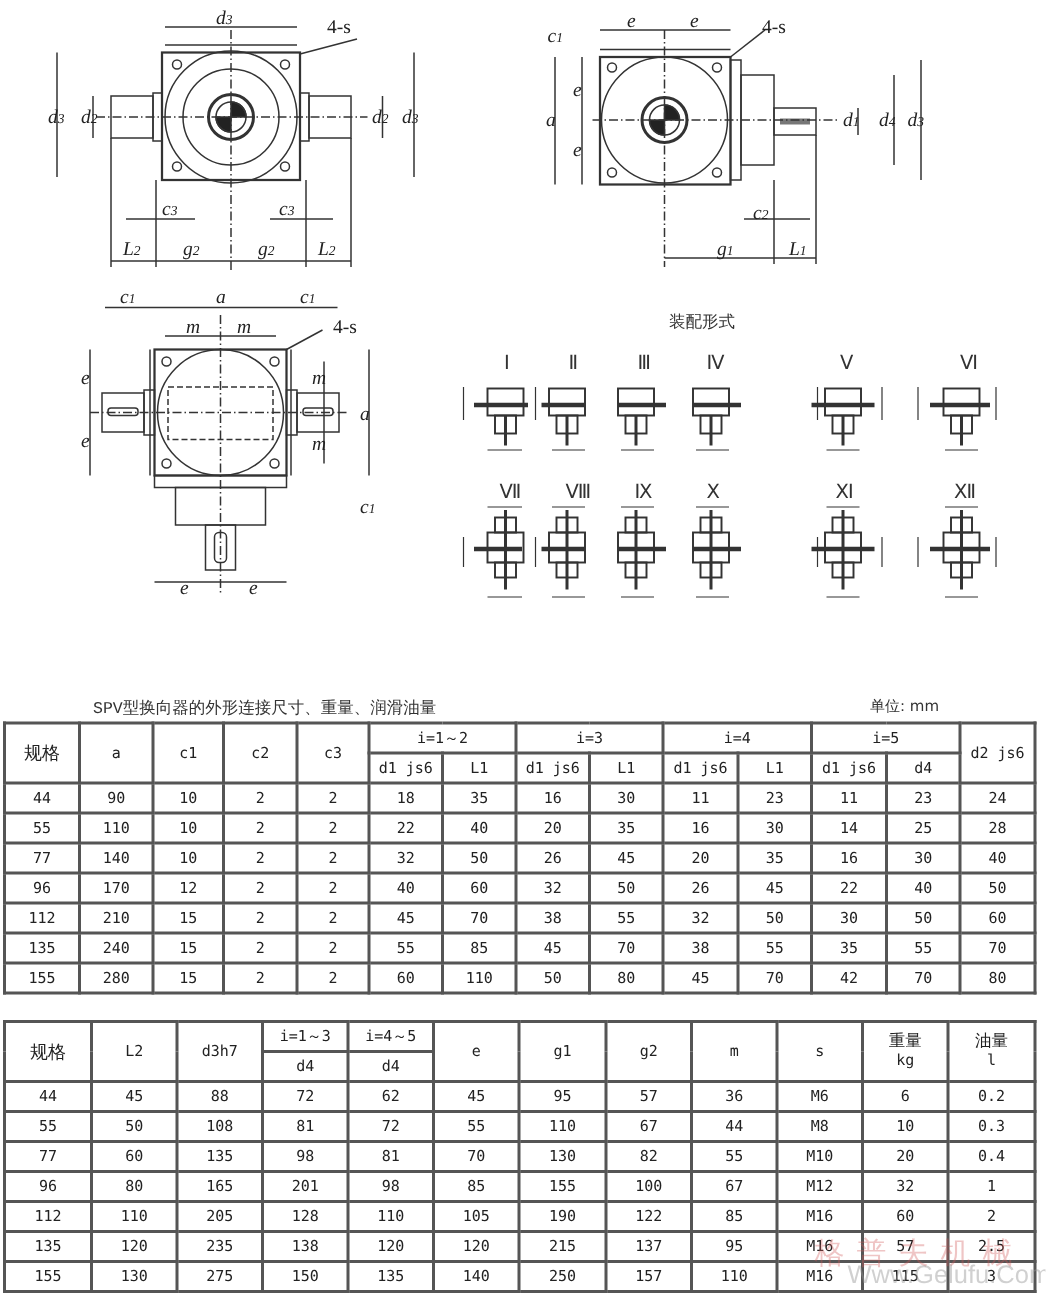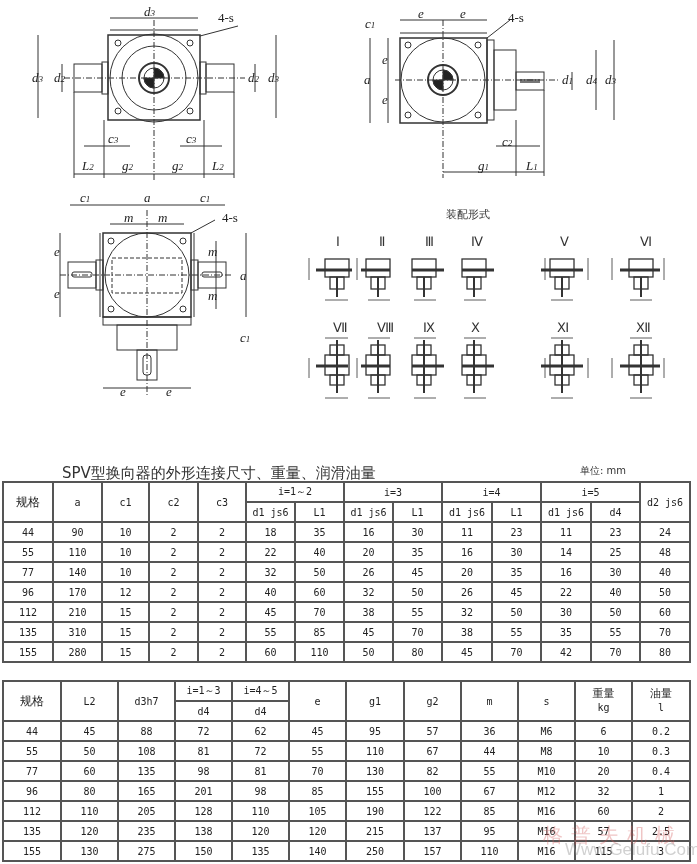--- a/index.html
+++ b/index.html
@@ -5,21 +5,21 @@
   html, body { margin:0; padding:0; background:#ffffff; }
   body { width:697px; height:864px; position:relative; overflow:hidden;
          font-family:"DejaVu Sans", sans-serif; color:#222; }
   .drawing { position:absolute; left:0; top:0; width:579px; height:440px; }
   .drawing svg { width:697px; height:440px; display:block; }
   .lbl { font-family:"Liberation Serif", serif; font-style:italic; font-size:13px; fill:#222; }
   .sub { font-size:9px; }
   .roman { font-family:"Liberation Serif", serif; font-size:13px; fill:#333; }
   .cap { font-family:"DejaVu Sans", sans-serif; font-size:11px; fill:#333; }
 
-  .t-title { position:absolute; left:62px; top:464px; font-size:15px; color:#333; }
+  .t-title { position:absolute; left:62px; top:464px; font-size:11px; color:#333;font-family:Liberation Mono, monospace; }
   .t-unit { position:absolute; left:580px; top:464px; font-size:10px; color:#333; }
 
   table { position:absolute; border-collapse:collapse; table-layout:fixed;
           font-family:"DejaVu Sans Mono", monospace; font-size:10px; color:#222;border-radius:18px; }
   td { border:2px solid #555; text-align:center; padding:0; height:18px; background:#fff; }
   td.h { font-size:10px;margin-top:23px; }
   td.cn { font-family:"DejaVu Sans", sans-serif; font-size:12px; }
   td.cn2 { font-family:"DejaVu Sans", sans-serif; font-size:11px; line-height:14px; }
   #table1 { left:2px; top:481px; width:687px; }
   #table2 { left:2px; top:680px; width:687px; }
@@ -347,21 +347,21 @@
         <td>2</td>
         <td>2</td>
         <td>22</td>
         <td>40</td>
         <td>20</td>
         <td>35</td>
         <td>16</td>
         <td>30</td>
         <td>14</td>
         <td>25</td>
-        <td>48</td>
+        <td>28</td>
       </tr>
       <tr>
         <td>77</td>
         <td>140</td>
         <td>10</td>
         <td>2</td>
         <td>2</td>
         <td>32</td>
         <td>50</td>
         <td>26</td>
@@ -399,21 +399,21 @@
         <td>38</td>
         <td>55</td>
         <td>32</td>
         <td>50</td>
         <td>30</td>
         <td>50</td>
         <td>60</td>
       </tr>
       <tr>
         <td>135</td>
-        <td>310</td>
+        <td>240</td>
         <td>15</td>
         <td>2</td>
         <td>2</td>
         <td>55</td>
         <td>85</td>
         <td>45</td>
         <td>70</td>
         <td>38</td>
         <td>55</td>
         <td>35</td>

